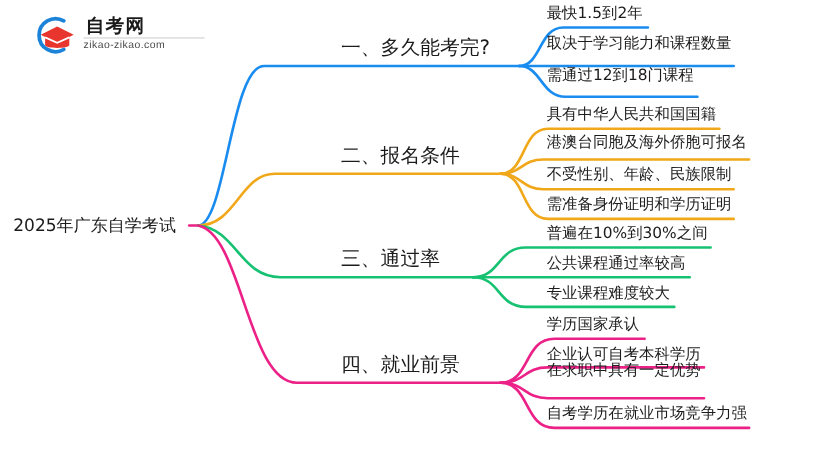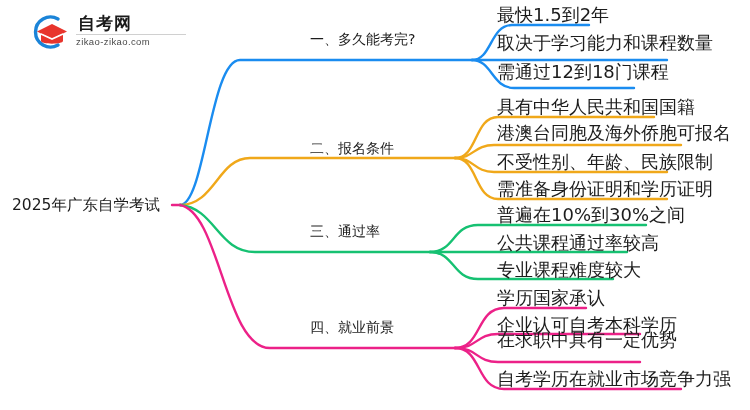--- a/index.html
+++ b/index.html
@@ -82,25 +82,25 @@
     white-space: nowrap;
     color: #1c1c1c;
     font-family: "DejaVu Sans", "Liberation Sans", sans-serif;
   }
   #root-node {
     font-size: 15.5px;
     left: 12px;
     top: 195px;
   }
   .branch-label {
-    font-size: 14px;
+    font-size: 18px;
     left: 310px;
   }
   .leaf-label {
-    font-size: 18px;
+    font-size: 14px;
     left: 497px;
   }
 </style>
 </head>
 <body>
 
 <div id="canvas">
 
   <div id="logo">
     <div id="logo-mark">
@@ -143,21 +143,21 @@
       <path stroke="#ec2188" d="M455 348 C 482 348 476 308 504 308 L 586.0 308"></path>
       <path stroke="#ec2188" d="M455 348 C 478 348 476 334 498 334 L 640.0 334"></path>
       <path stroke="#ec2188" d="M455 348 C 478 348 476 362 498 362 L 640.0 362"></path>
       <path stroke="#ec2188" d="M455 348 C 482 348 476 389 504 389 L 681.0 389"></path>
     </g>
   </svg>
 
   <div class="node" id="root-node">2025年广东自学考试</div>
 
   <div class="node branch-label" style="top:31px;">一、多久能考完?</div>
-  <div class="node branch-label" style="top:140px;">二、报名条件</div>
+  <div class="node branch-label" style="top:129px;">二、报名条件</div>
   <div class="node branch-label" style="top:319px;">四、就业前景</div>
   <div class="node branch-label" style="top:223px;">三、通过率</div>
 
   <div class="node leaf-label" style="top:3px;">最快1.5到2年</div>
   <div class="node leaf-label" style="top:31px;">取决于学习能力和课程数量</div>
   <div class="node leaf-label" style="top:60px;text-align:center;">需通过12到18门课程</div>
 
   <div class="node leaf-label" style="top:95px;">具有中华人民共和国国籍</div>
   <div class="node leaf-label" style="top:121px;">港澳台同胞及海外侨胞可报名</div>
   <div class="node leaf-label" style="top:150px;">不受性别、年龄、民族限制</div>

